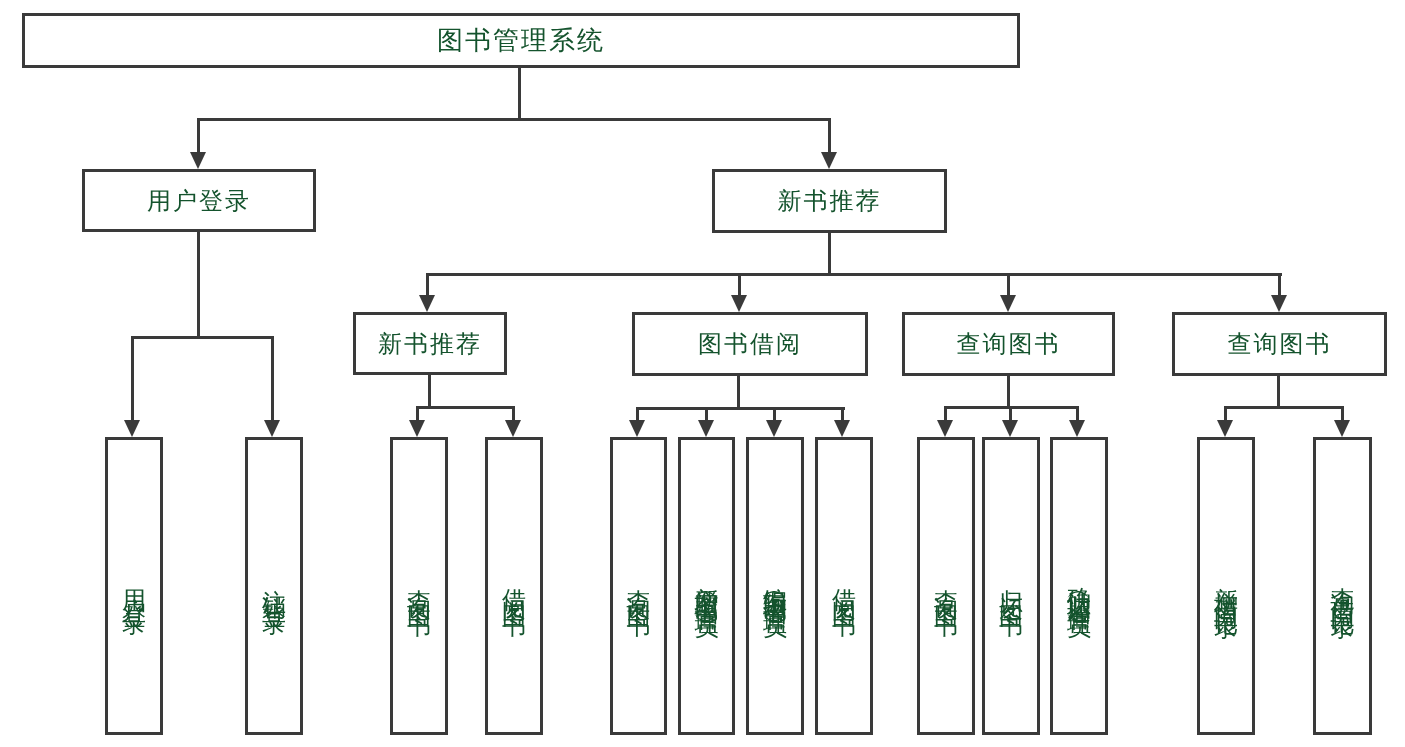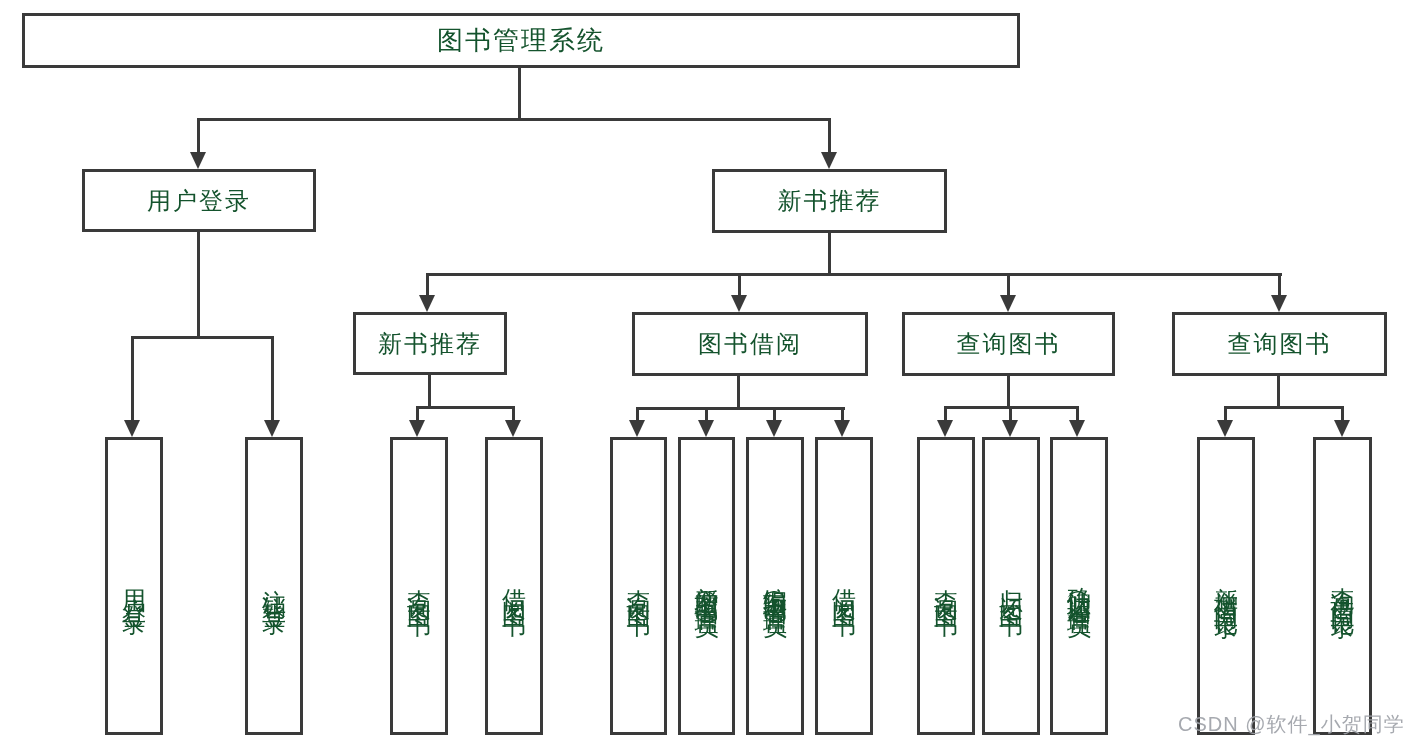--- a/index.html
+++ b/index.html
@@ -158,14 +158,13 @@
     <span class="vtext ls4">确认归还（管理员）</span>
   </div>
 
   <div class="node leaf" style="left:1197px;top:437px;width:58px;height:298px;">
     <span class="vtext ls6">新增借阅记录</span>
   </div>
   <div class="node leaf" style="left:1313px;top:437px;width:59px;height:298px;">
     <span class="vtext ls6">查询借阅记录</span>
   </div>
 
-  <div class="watermark">CSDN @软件_小贺同学</div>
 </div>
 
 </body></html>

